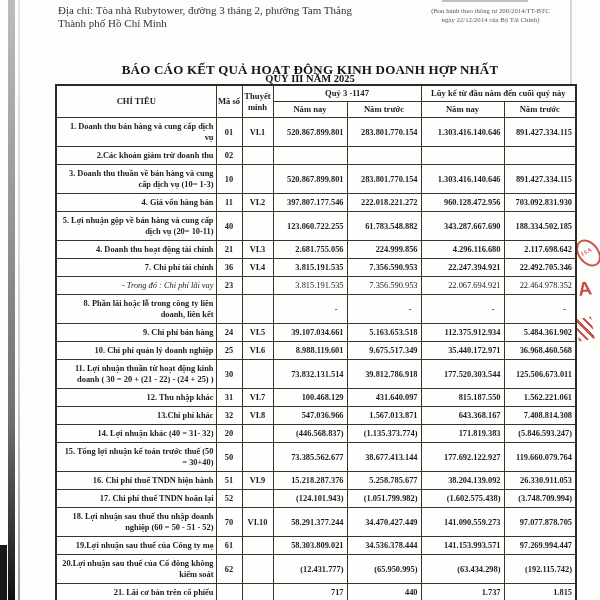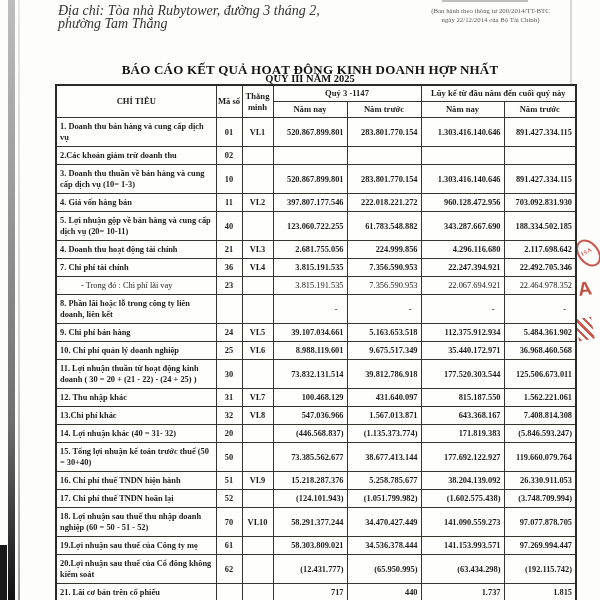--- a/index.html
+++ b/index.html
@@ -49,21 +49,21 @@
     font-family:"Liberation Sans",sans-serif;
   }
   .stamp-lines{
     left:577px;top:318px;width:16px;height:22px;opacity:.85;
     background:repeating-linear-gradient(55deg,#c23b2e 0 2.5px,transparent 2.5px 6px);
     transform:rotate(-10deg);
   }
   
   .addr{
     position:absolute;left:58px;top:4px;width:300px;
-    font-style:italic;font-size:14px;line-height:13px;color:#33332f;
+    font-size:11px;line-height:13px;color:#33332f;
   }
   .form-note{
     position:absolute;right:22px;top:6px;width:175px;text-align:center;
     font-size:6.8px;line-height:9px;color:#5a5a55;
   }
   .title{
     position:absolute;left:60px;top:62px;width:500px;text-align:center;
     font-weight:bold;font-size:13px;letter-spacing:.2px;color:#151515;
   }
   .subtitle{
@@ -77,24 +77,24 @@
     background:#fefefd;
   }
   th,td{
     border:1px solid #35352f;
     font-size:8.4px;line-height:11px;
     padding:3px 2px;vertical-align:middle;
     overflow:hidden;
   }
   table{border:2px solid #2a2a26;}
   th{font-weight:bold;text-align:center;padding:2px 1px;font-size:8.6px;}
-  td.lbl{text-align:left;font-weight:bold;padding-left:3px;padding-right:2px;}
+  td.lbl{text-align:right;font-weight:bold;padding-left:3px;padding-right:2px;}
   td.ctr{text-align:center;font-weight:bold;}
   td.num{text-align:right;font-weight:bold;padding-right:3px;font-family:"Liberation Serif",serif;}
-  tr.sub td.lbl{font-weight:normal;padding-left:24px;}
+  tr.sub td.lbl{font-weight:normal;padding-left:24px;font-style:italic;}
   tr.sub td.num{font-weight:normal;}
   td.dash{padding-right:9px;}
 </style>
 </head>
 <body>
 
 <div class="edge-left-strip"></div>
 <div class="edge-left-strip2"></div>
 <div class="edge-left-dark"></div>
 <div class="edge-right-soft"></div>
@@ -104,20 +104,21 @@
 <div class="stamp stamp-oval">
   <span class="stamp-txt">ISA</span>
 </div>
 <div class="stamp stamp-letter">
   <span>A</span>
 </div>
 <div class="stamp stamp-lines"></div>
 
 <div class="addr">
   <div>Địa chỉ: Tòa nhà Rubytower, đường 3 tháng 2, phường Tam Thắng</div>
+  <div>Thành phố Hồ Chí Minh</div>
 </div>
 <div class="form-note">
   <div>(Ban hành theo thông tư 200/2014/TT-BTC</div>
   <div>ngày 22/12/2014 của Bộ Tài Chính)</div>
 </div>
 
 <div class="title">BÁO CÁO KẾT QUẢ HOẠT ĐỘNG KINH DOANH HỢP NHẤT</div>
 <div class="subtitle">QUÝ III NĂM 2025</div>
 
 <div class="tbl-wrap">
@@ -128,21 +129,21 @@
         <col style="width:31px">
       <col style="width:74px">
         <col style="width:74px">
         <col style="width:83px">
         <col style="width:72px">
     </colgroup>
     <thead>
       <tr>
         <th rowspan="2">CHỈ TIÊU</th>
         <th rowspan="2">Mã số</th>
-        <th rowspan="2">Thắng minh</th>
+        <th rowspan="2">Thuyết minh</th>
         <th colspan="2">Quý 3 -1147</th>
         <th colspan="2">Lũy kế từ đầu năm đến cuối quý này</th>
       </tr>
       <tr>
         <th>Năm nay</th>
         <th>Năm trước</th>
         <th>Năm nay</th>
         <th>Năm trước</th>
       </tr>
     </thead>

